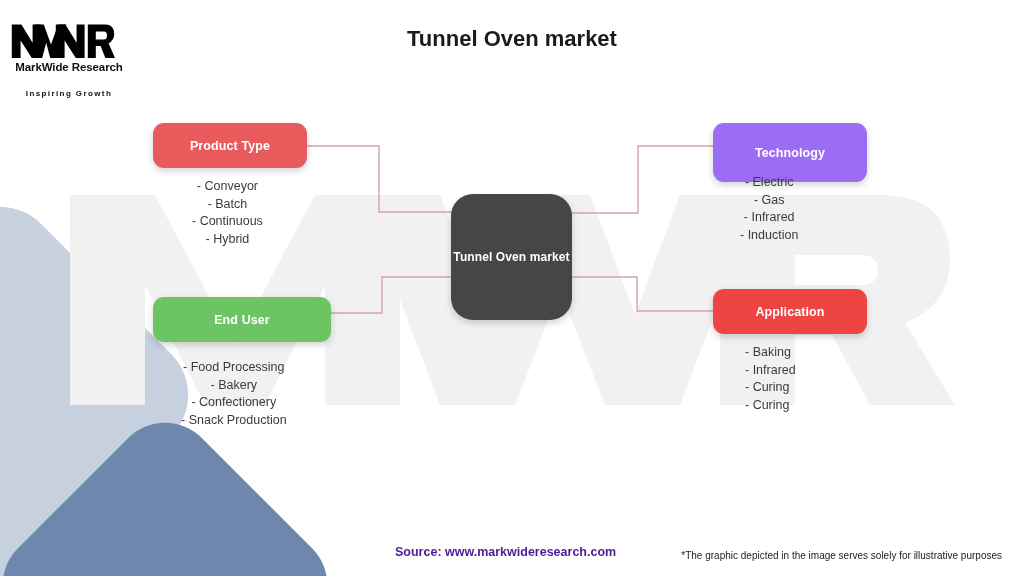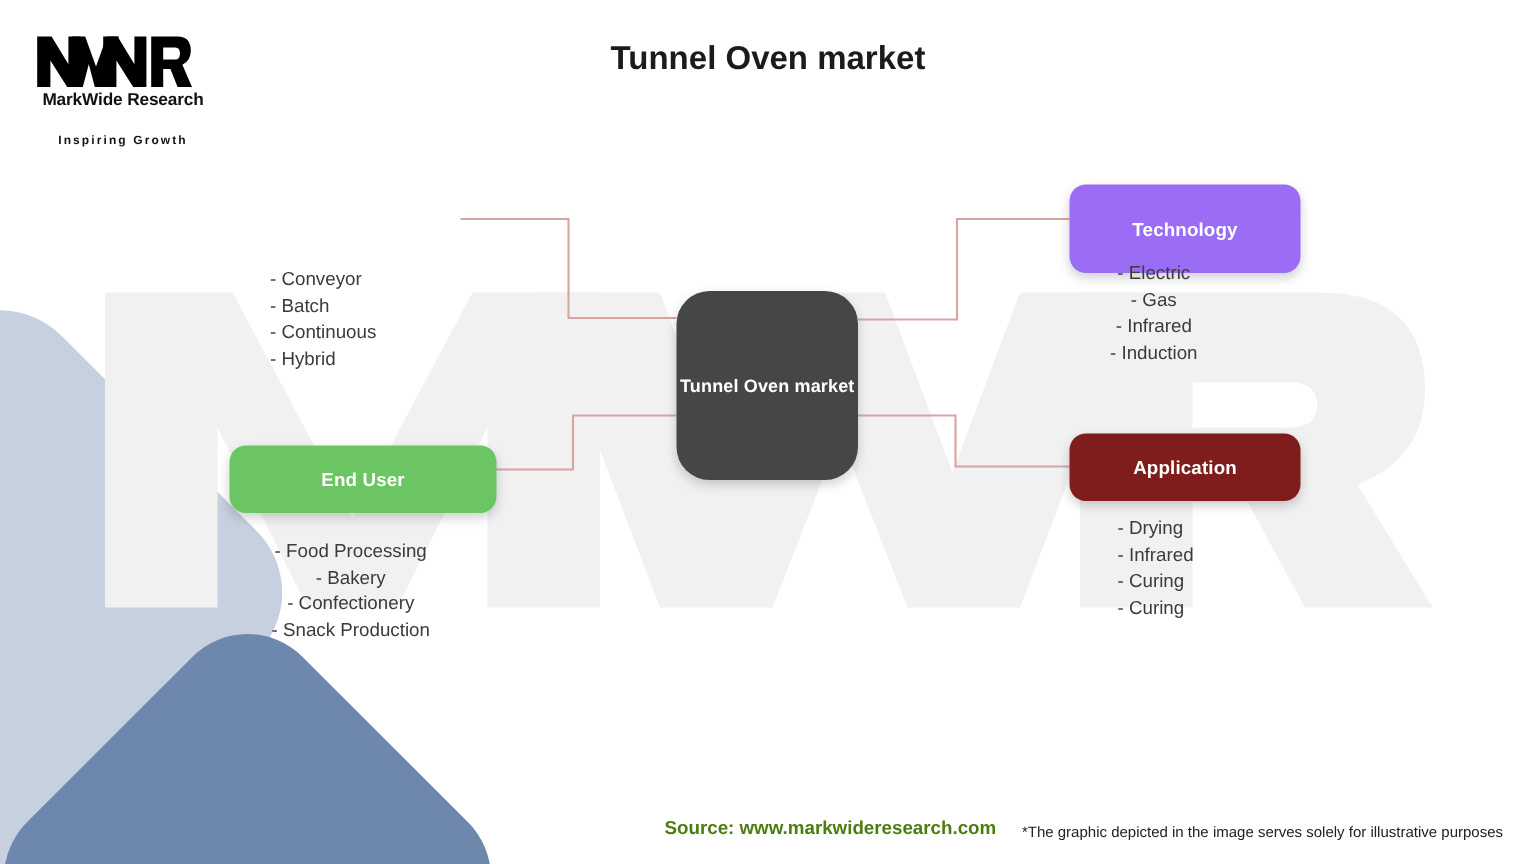--- a/index.html
+++ b/index.html
@@ -48,21 +48,21 @@
     top: 175px;
     width: 900px;
     height: 250px;
     opacity: 1;
     pointer-events: none;
   }
 
   
   #logo {
     position: absolute;
-    left: 17px;
+    left: 4px;
     top: 22px;
     width: 130px;
     height: 68px;
   }
   #logo .mark {
     display: block;
     width: 104px;
     height: 38px;
     margin-left: 7px;
   }
@@ -129,55 +129,54 @@
   #node-technology {
     left: 713px; top: 123px; width: 154px; height: 59px;
     background: #9b6df4;
   }
   #node-end-user {
     left: 153px; top: 297px; width: 178px; height: 45px;
     background: #6bc562;
   }
   #node-application {
     left: 713px; top: 289px; width: 154px; height: 45px;
-    background: #7f1d1d;
+    background: #ef4444;
   }
   #node-center {
     left: 451px; top: 194px; width: 121px; height: 126px;
     background: #464646;
     border-radius: 22px;
   }
   #node-center .node-label {
     font-size: 12px;
   }
 
   
   .item-list {
     position: absolute;
     font-size: 12.5px;
     color: #3b3b3b;
     line-height: 17.5px;
   }
   .item-list .item {
     white-space: nowrap;
   }
-  #items-product-type { left: 180px; top: 178px; }
+  #items-product-type { left: 192px; top: 178px; text-align: center; }
   #items-technology   { left: 740px; top: 174px; text-align: center; }
   #items-end-user     { left: 181px; top: 359px; text-align: center; }
   #items-application  { left: 745px; top: 344px; }
 
   
   #footer-source {
     position: absolute;
     left: 395px;
     top: 545px;
     font-size: 12.5px;
     font-weight: bold;
-    color: #4d7c0f;
-    margin-left: 48px;
+    color: #4c1d95;
   }
   #footer-disclaimer {
     position: absolute;
     right: 22px;
     top: 550px;
     font-size: 10px;
     color: #222222;
   }
 </style>
 </head>
@@ -221,20 +220,23 @@
       <path d="M315 313 L382 313 L382 277 L451 277"></path>
 
       <path d="M713 311 L637 311 L637 277 L572 277"></path>
     </g>
   </svg>
 
   <div class="node" id="node-center">
     <span class="node-label">Tunnel Oven market</span>
   </div>
 
+  <div class="node" id="node-product-type">
+    <span class="node-label">Product Type</span>
+  </div>
   <div class="item-list" id="items-product-type">
     <div class="item">- Conveyor</div>
     <div class="item">- Batch</div>
     <div class="item">- Continuous</div>
     <div class="item">- Hybrid</div>
   </div>
 
   <div class="node" id="node-technology">
     <span class="node-label">Technology</span>
   </div>
@@ -252,21 +254,21 @@
     <div class="item">- Food Processing</div>
     <div class="item">- Bakery</div>
     <div class="item">- Confectionery</div>
     <div class="item">- Snack Production</div>
   </div>
 
   <div class="node" id="node-application">
     <span class="node-label">Application</span>
   </div>
   <div class="item-list" id="items-application">
-    <div class="item">- Drying</div>
+    <div class="item">- Baking</div>
     <div class="item">- Infrared</div>
     <div class="item">- Curing</div>
     <div class="item">- Curing</div>
   </div>
 
   <div id="footer-source">Source: www.markwideresearch.com</div>
   <div id="footer-disclaimer">*The graphic depicted in the image serves solely for illustrative purposes</div>
 
 </div>
 

